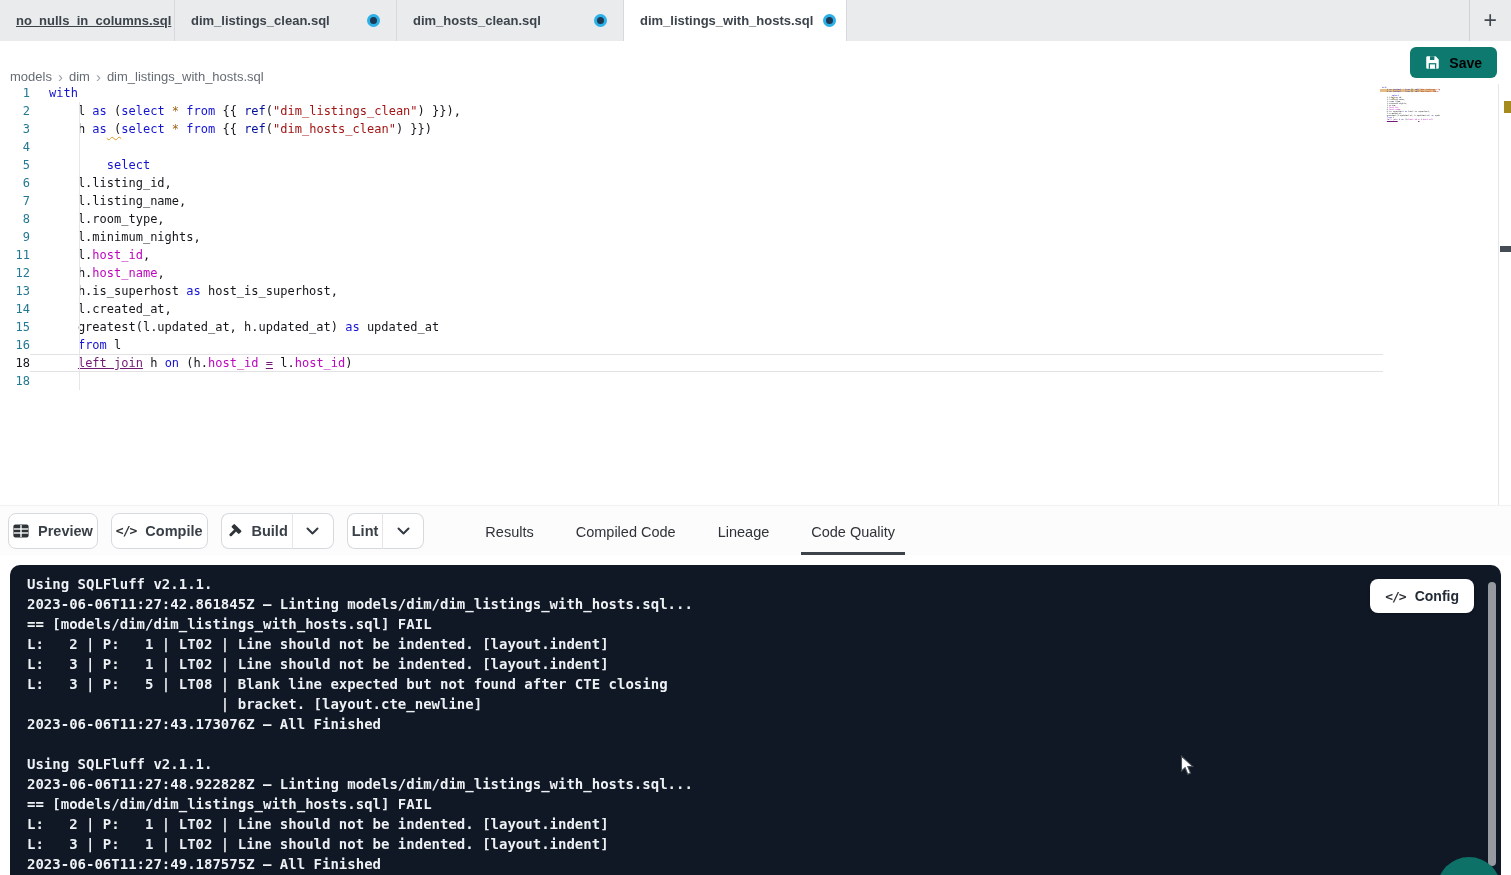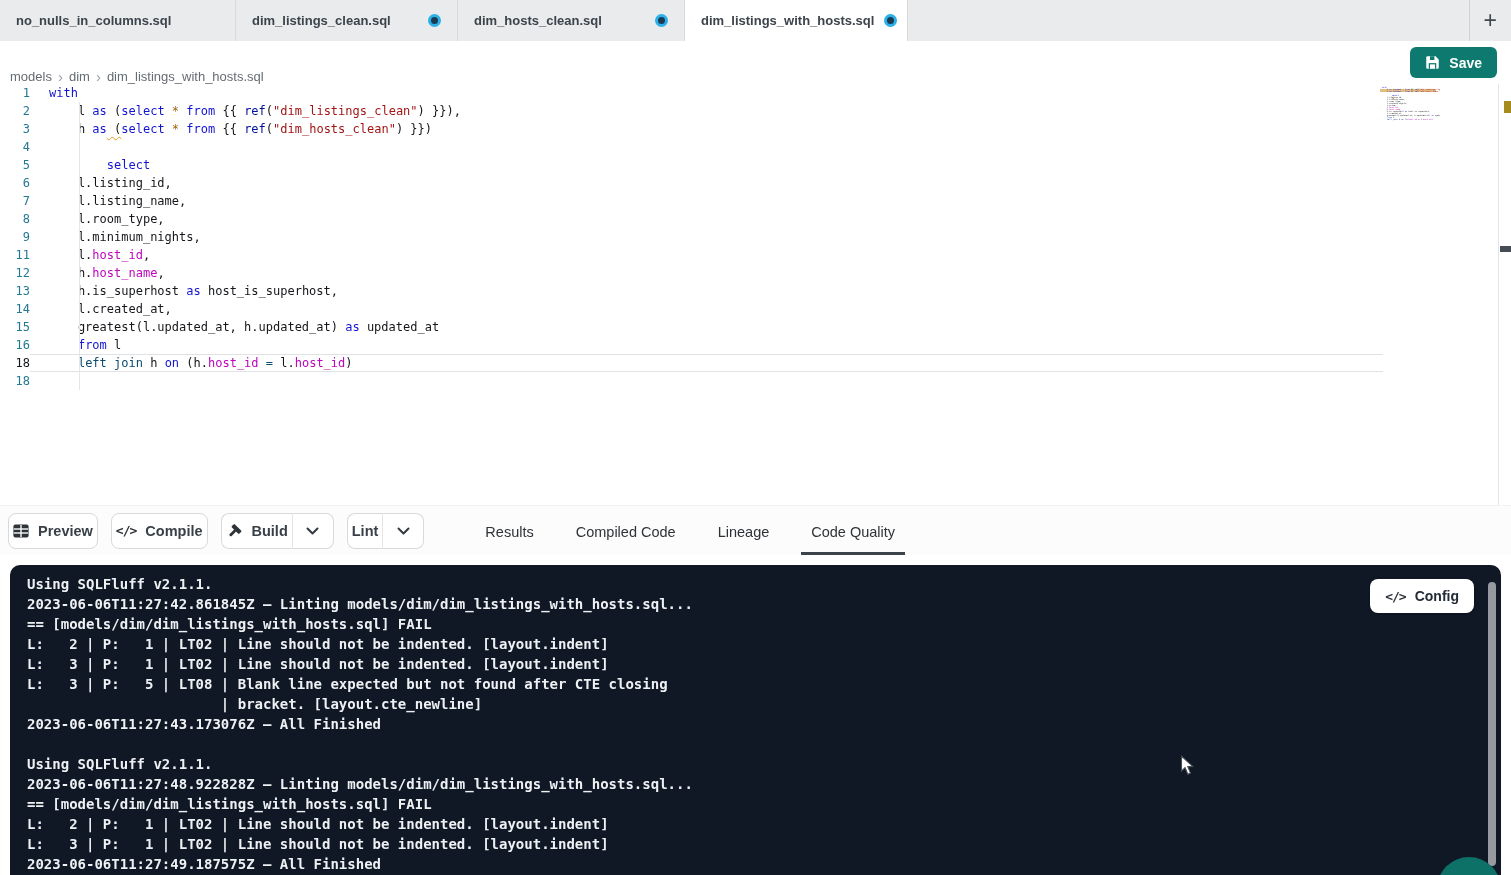--- a/index.html
+++ b/index.html
@@ -26,39 +26,39 @@
   .tabbar-right { margin-left:auto; display:flex; align-items:center; align-self:stretch;
     border-left:1px solid #cfd2d6; padding:0 14px; }
   .plus-btn { font-size:23px; font-weight:400; color:#41474e; line-height:1; cursor:pointer; }
 
   
   .breadcrumb-bar { height:43px; background:#fff; display:flex; align-items:flex-end; padding:0 10px; position:relative; }
   .crumb { font-size:13px; color:#666c73; }
   .crumb-sep { margin:0 6px; color:#9aa0a6; font-size:15px; line-height:1; }
   .save-btn {
     position:absolute; right:14px; top:6px; height:31px;
-    background:#0e7a6f; color:#ffffff; border:none; border-radius:6px;
+    background:#0e7a6f; color:#000000; border:none; border-radius:6px;
     display:flex; align-items:center; gap:9px; padding:0 15px;
     font-family:"Liberation Sans",sans-serif; font-size:14px; font-weight:600; cursor:pointer;
   }
 
   
   .editor { position:relative; height:421px; background:#fff; }
   #code { position:absolute; inset:0; font:12px/18px "DejaVu Sans Mono", monospace; }
   .cl { display:flex; height:18px; }
   .ln { width:30px; flex:none; text-align:right; color:#237893; user-select:none; }
   .ct { flex:1; white-space:pre; padding-left:19px; margin-right:128px; }
   .cl.cur .ln { color:#15181c; }
   .cl.cur .ct { box-shadow: inset 0 1px 0 #e2e2e5, inset 0 -1px 0 #e2e2e5; }
   .kw  { color:#1414d2; }
   .str { color:#a31515; }
   .var { color:#bc07bc; }
   .op  { color:#a0661c; }
   .fn  { color:#00109c; }
-  .gr  { color:#0c4a6e; }
+  .gr  { color:#701a75;text-decoration:underline; }
   .t   { color:#14161a; }
   .sq  { text-decoration:underline; text-decoration-style:wavy; text-decoration-color:#dd9a1f;
          text-decoration-thickness:1px; text-underline-offset:3px; }
   .indent-guide { position:absolute; left:79px; top:18px; width:1px; height:288px; background:#e6e6e8; }
   .minimap { position:absolute; left:1382px; top:2px; width:58px; overflow:hidden;
              font:2px/2px "DejaVu Sans Mono", monospace; white-space:pre; }
   .ml { height:2px; }
   .mini-warn { position:absolute; left:1380px; top:5px; width:56px; height:3px; background:#e3bd85; }
   .ruler-line { position:absolute; left:1498px; top:0; width:1px; height:421px; background:#e4e6e8; }
   .marker-warn { position:absolute; left:1504px; top:17px; width:7px; height:12px; background:#a58b1e; }
@@ -95,21 +95,21 @@
 
   .fab { position:absolute; left:1437px; top:857px; width:64px; height:64px; border-radius:50%;
          background:#0d7168; cursor:pointer; }
   .mouse-cursor { position:absolute; left:1180px; top:755px; pointer-events:none; }
 </style>
 </head>
 <body>
 
 <header class="tabbar">
   <div class="tabs" id="tabs">
-      <div class="tab" style="width: 236px;">
+      <div class="tab" style="width: 175px; text-decoration: underline;">
         <span>no_nulls_in_columns.sql</span>
       </div>
       <div class="tab" style="width: 222px;">
         <span>dim_listings_clean.sql</span>
         <span class="dot"></span>
       </div>
       <div class="tab" style="width: 227px;">
         <span>dim_hosts_clean.sql</span>
         <span class="dot"></span>
       </div>

